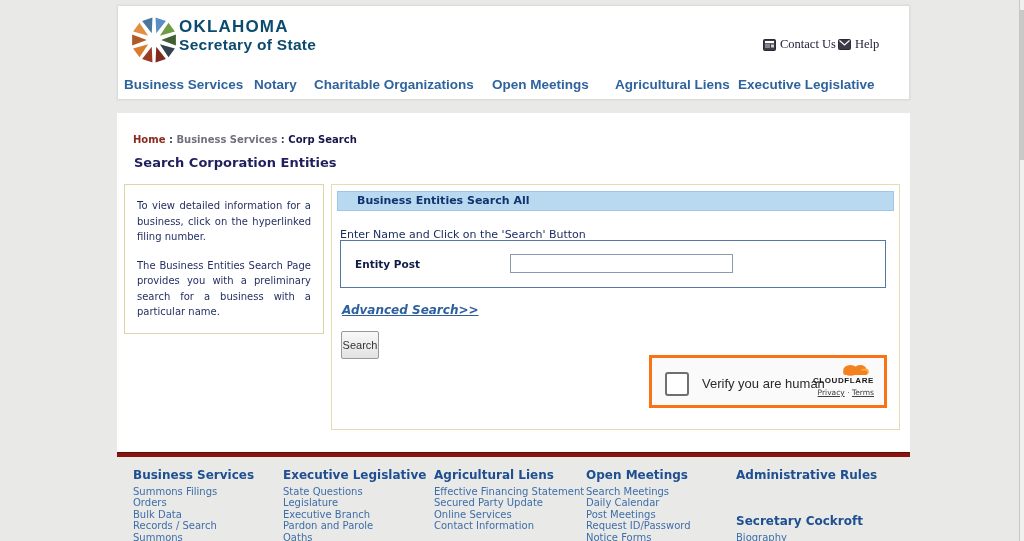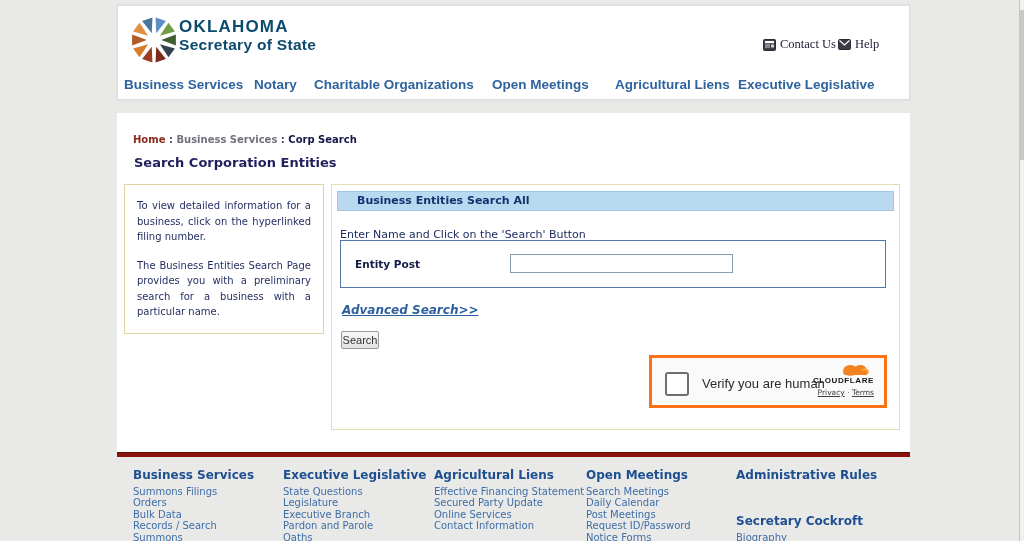--- a/index.html
+++ b/index.html
@@ -39,21 +39,21 @@
   .search-panel { position:absolute; left:214px; top:71px; width:569px; height:246px; border:1px solid #e4ddb0; background:#fff; }
   .panel-header { position:absolute; left:5px; top:6px; width:557px; height:20px; background:#b8d9f0;
     border:1px solid #9fc6e8; font-size:11px; font-weight:bold; color:#12336e; line-height:18px; padding-left:19px; }
   .panel-instruction { position:absolute; left:8px; top:43px; font-size:11px; color:#1f2d60; }
   .entity-fieldset { position:absolute; left:8px; top:55px; width:546px; height:48px; border:1px solid #5577a5; }
   .entity-label { position:absolute; left:14px; top:17px; font-size:10.5px; font-weight:bold; color:#101c46; }
   .entity-input { position:absolute; left:169px; top:13px; width:223px; height:19px;
     border:1px solid #8a9ab0; background:#fff; font-size:11px; padding:0 3px; font-family:"DejaVu Sans", sans-serif; }
   .advanced-link { position:absolute; left:10px; top:118px; font-size:12px; font-style:italic; font-weight:600;
     color:#2d5f9e; text-decoration:underline; cursor:pointer; }
-  .search-button { position:absolute; left:9px; top:146px; width:38px; height:18px;
+  .search-button { position:absolute; left:9px; top:146px; width:38px; height:28px;
     background:linear-gradient(#f8f8f8,#e2e2e2); border:1px solid #999999; border-radius:2px;
     font-family:"Liberation Sans", sans-serif; font-size:11px; color:#333; cursor:pointer; }
 
   .captcha { position:absolute; left:317px; top:170px; width:238px; height:53px; background:#fafafa; border:3px solid #f97316; }
   .captcha-checkbox { position:absolute; left:13px; top:14px; width:24px; height:24px;
     background:#fff; border:2px solid #6f6f6f; border-radius:3px; cursor:pointer; }
   .captcha-label { position:absolute; left:50px; top:18px; font-family:"Liberation Sans", sans-serif;
     font-size:13px; color:#2b2b2b; }
   .cf-brand { position:absolute; right:10px; top:5px; width:78px; text-align:right; }
   .cf-cloud { display:block; margin-left:auto; margin-right:2px; }

